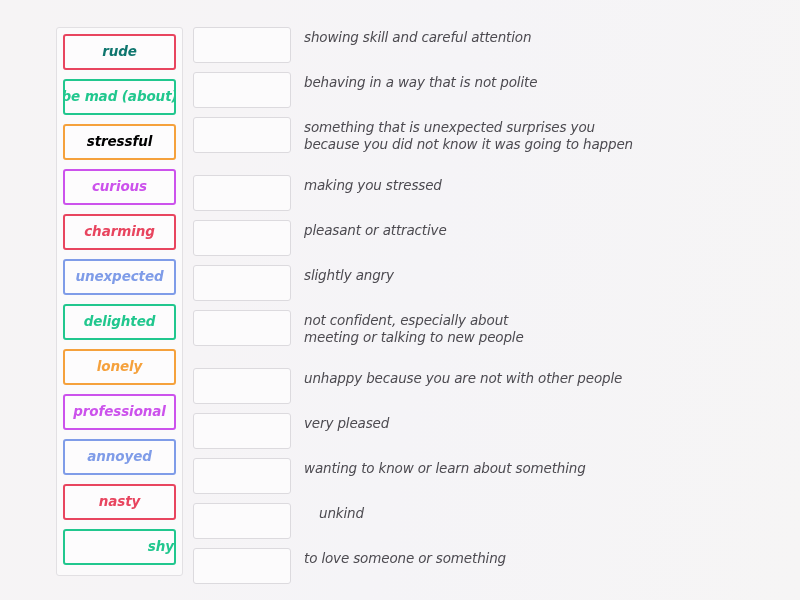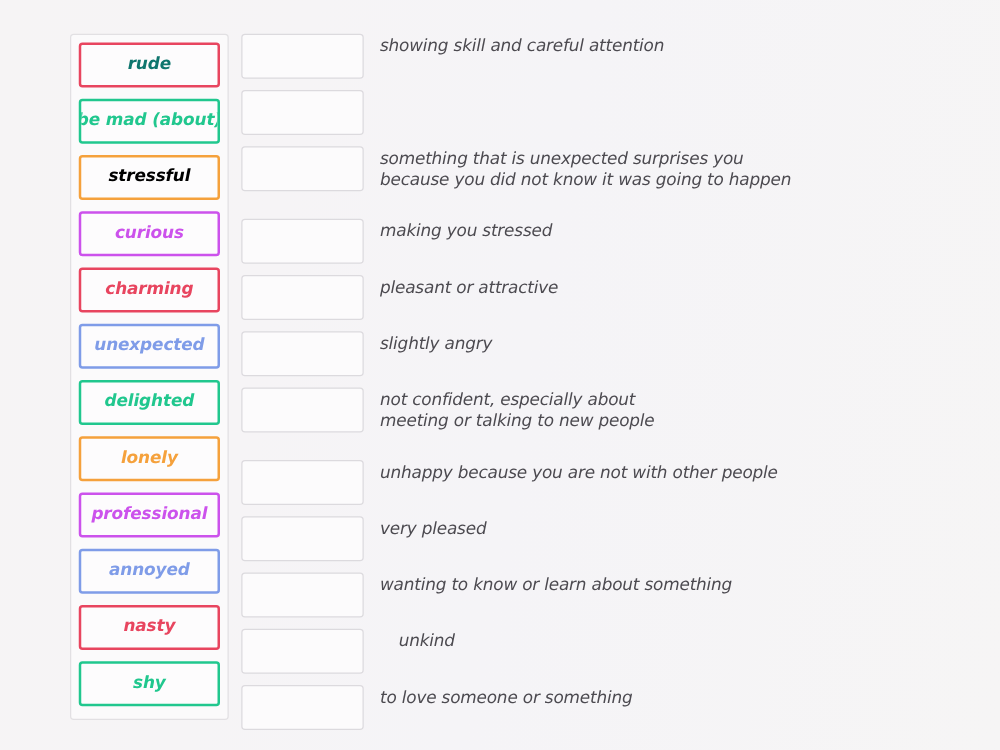--- a/index.html
+++ b/index.html
@@ -44,21 +44,21 @@
     border-style: solid;
     border-radius: 3px;
     background: #fdfcfd;
     display: flex;
     align-items: center;
     justify-content: center;
     box-sizing: border-box;
     cursor: move;
     overflow: hidden;
   }
-  .word-tile:last-child { margin-bottom: 0; }
+  .word-tile:last-child { margin-bottom: 0; justify-content: flex-end; }
   .word-tile span {
     font-family: "DejaVu Sans", sans-serif;
     font-style: italic;
     font-weight: bold;
     font-size: 13.5px;
     letter-spacing: -0.1px;
     white-space: nowrap;
     line-height: 1;
   }
 
@@ -139,20 +139,21 @@
       </div>
     </div>
 
   <div id="rows">
       <div class="row" style="position: absolute; top: 0px; left: 0px;">
         <div class="dropzone"></div>
         <div class="definition">showing skill and careful attention</div>
       </div>
       <div class="row" style="position: absolute; top: 45px; left: 0px;">
         <div class="dropzone"></div>
+        <div class="definition">behaving in a way that is not polite</div>
       </div>
       <div class="row" style="position: absolute; top: 90px; left: 0px;">
         <div class="dropzone"></div>
         <div class="definition">something that is unexpected surprises you
 because you did not know it was going to happen</div>
       </div>
       <div class="row" style="position: absolute; top: 148px; left: 0px;">
         <div class="dropzone"></div>
         <div class="definition">making you stressed</div>
       </div>

